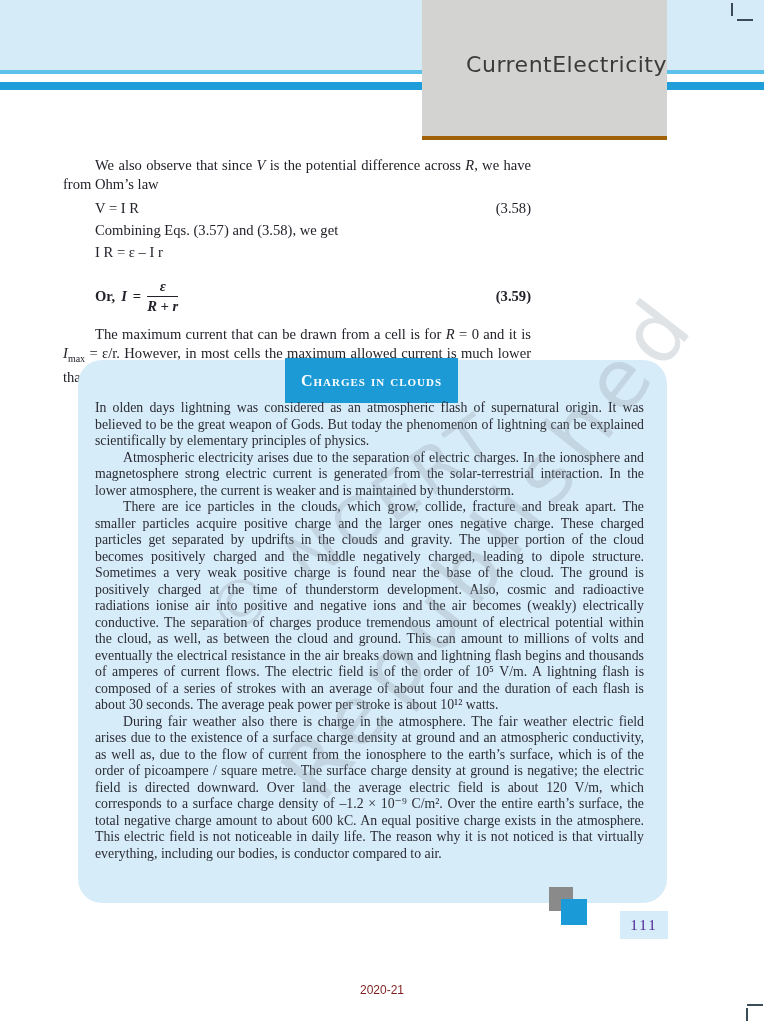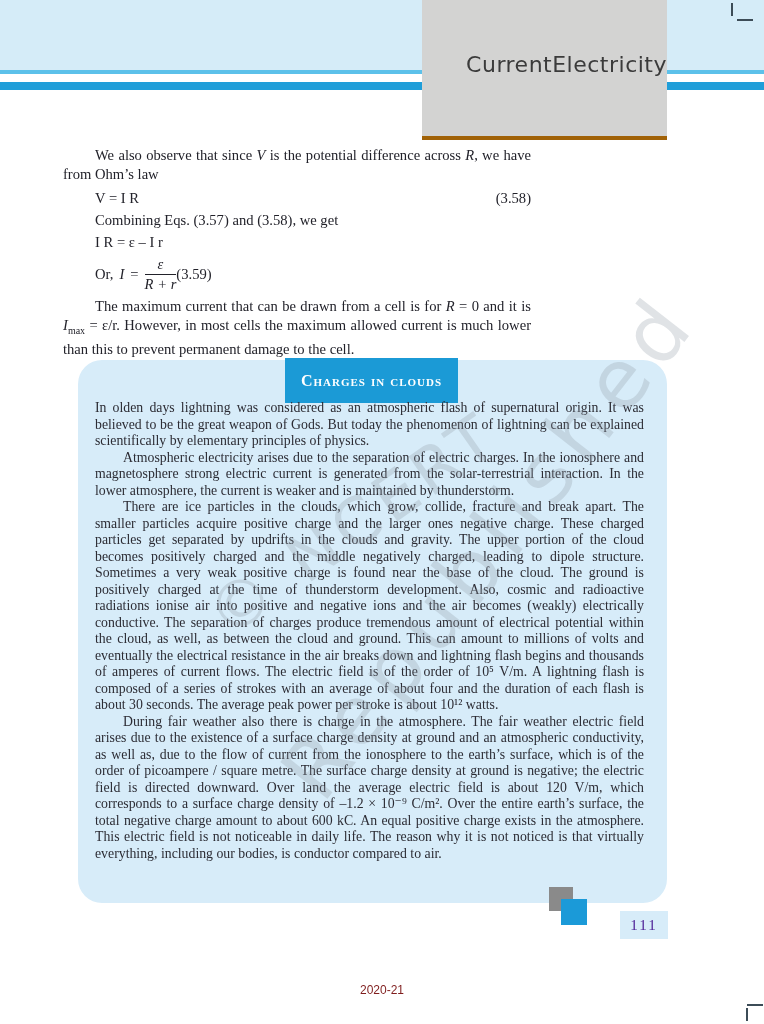--- a/index.html
+++ b/index.html
@@ -31,27 +31,27 @@
   .crop { position: absolute; background: #3c4c57; z-index: 9; }
   .crop-tr-v { left: 731px; top: 3px;    width: 2px;  height: 13px; }
   .crop-tr-h { left: 737px; top: 19px;   width: 16px; height: 2px; }
   .crop-br-h { left: 747px; top: 1004px; width: 16px; height: 2px; }
   .crop-br-v { left: 746px; top: 1008px; width: 2px;  height: 13px; }
   
   .main-col {
     position: absolute; left: 63px; top: 146px; width: 468px;
     font-size: 14.6px; line-height: 19px; text-align: justify;
   }
-  .main-col .indent { text-indent: 32px; }
+  .main-col .indent { text-indent: 32px; margin-top: 10px; }
   .var { font-style: italic; }
   .eq-row { display: flex; justify-content: space-between; margin-top: 5px; margin-bottom: 3px; padding-left: 32px; }
   .eq-left { }
   .eq-num { font-style: normal; }
   .plain-line { padding-left: 32px; margin-top: 3px; margin-bottom: 3px; text-align: left; }
-  .eq3-row { display: flex; justify-content: flex-start; align-items: center; padding-left: 32px; margin-top: 4px; margin-bottom: 4px; }
+  .eq3-row { display: flex; justify-content: space-between; align-items: center; padding-left: 32px; margin-top: 16px; margin-bottom: 4px; font-weight: bold; }
   .eq3-lhs { display: flex; align-items: center; gap: 6px; }
   .frac { display: inline-block; text-align: center; vertical-align: middle; font-style: italic; }
   .frac .num { display: block; border-bottom: 1.4px solid #22222a; padding: 0 8px 1px 8px; line-height: 17px; }
   .frac .den { display: block; padding-top: 1px; line-height: 17px; }
   sub.small-sub { font-size: 10px; vertical-align: -4px; font-style: normal; }
   
   .infobox {
     position: absolute; left: 78px; top: 360px; width: 589px; height: 543px;
     background: #d7ecf9; border-radius: 24px; z-index: 1;
   }

